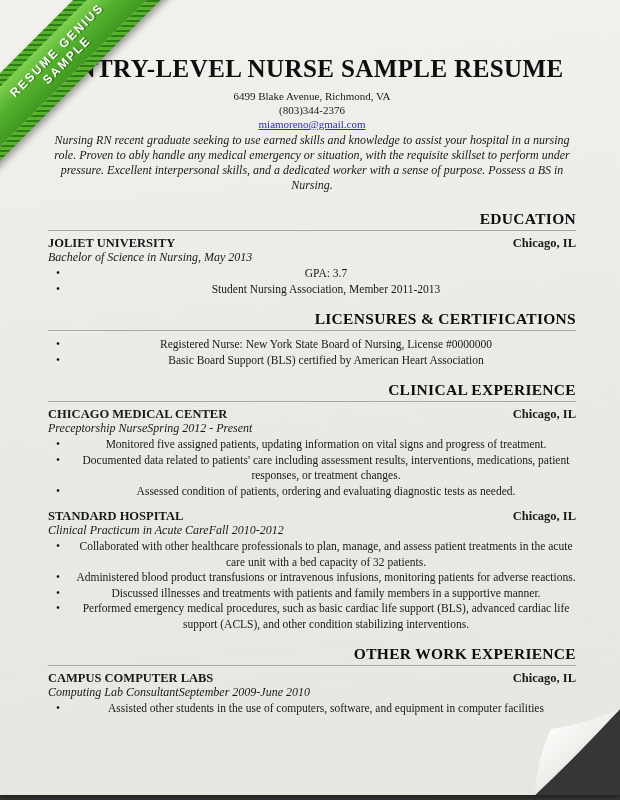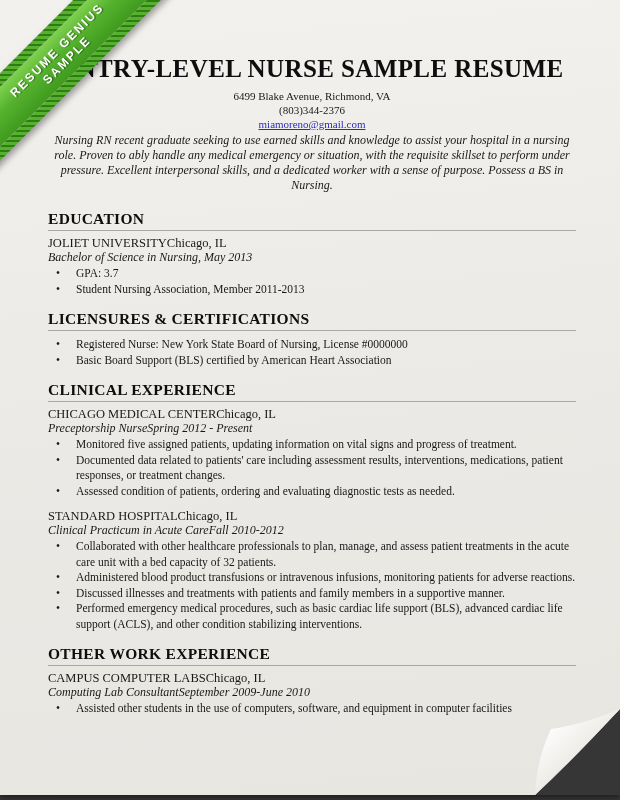--- a/index.html
+++ b/index.html
@@ -39,25 +39,25 @@
   h1{margin:0;text-align:center;font-size:25px;line-height:30px;font-weight:bold;color:#0e0e0e;letter-spacing:.4px;}
   .contact{text-align:center;font-size:11px;line-height:14px;margin-top:5px;}
   .contact a{color:#2b2bbd;text-decoration:underline;}
   .summary{font-style:italic;text-align:center;font-size:12px;line-height:15px;margin-top:2px;}
 
   
   section{margin-top:13px;}
   section.first{margin-top:17px;}
   h2{
     margin:0 0 5px 0;font-size:15.5px;line-height:17px;font-weight:bold;color:#0e0e0e;
-    border-bottom:1px solid #a9a8a2;padding-bottom:3px;letter-spacing:.3px;
+    border-bottom:1px solid #a9a8a2;padding-bottom:3px;letter-spacing:.3px;text-align:right;
   }
-  .row-name{display:flex;font-weight:normal;font-size:12.5px;line-height:14px;}
+  .row-name{display:flex;justify-content:space-between;font-weight:bold;font-size:12.5px;line-height:14px;}
   .row-sub{display:flex;justify-content:flex-start;font-style:italic;font-size:12px;line-height:14px;}
-  ul{list-style:none;margin:2px 0 0 0;padding:0 0 0 8px;}
+  ul{list-style:none;margin:2px 0 0 0;padding:0 0 0 8px;text-align:center;}
   li{font-size:11.5px;line-height:15.5px;padding-left:20px;position:relative;}
   li::before{content:"\2022";position:absolute;left:0;top:0;}
   .entry + .entry{margin-top:10px;}
   .cols{display:grid;grid-template-columns:1fr .88fr;}
   .gap-top ul{margin-top:6px;}
 
   
   .curl{position:absolute;right:0;bottom:0;width:115px;height:112px;}
 </style>
 </head>

